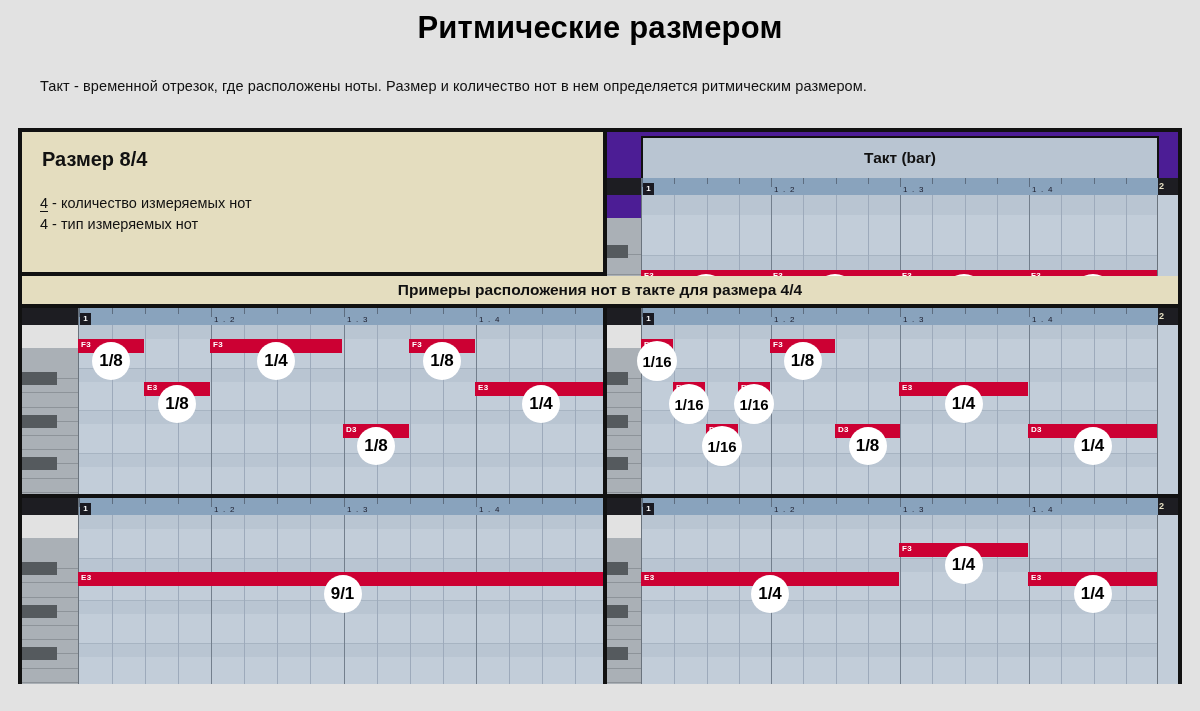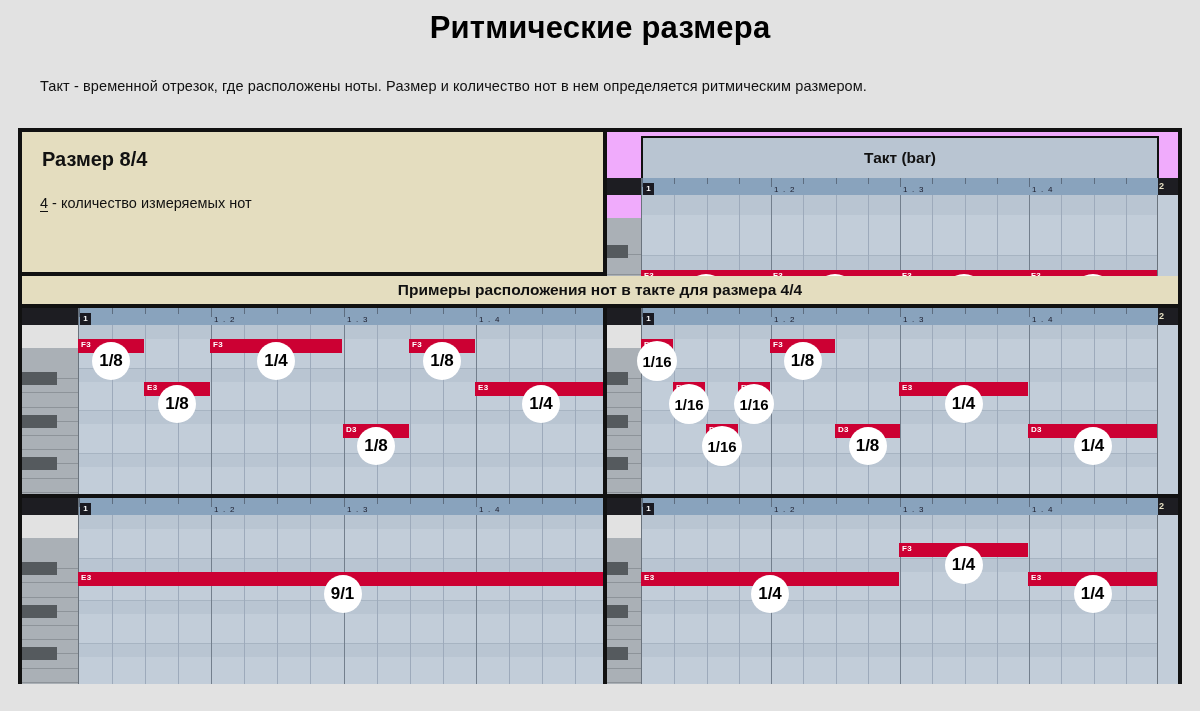--- a/index.html
+++ b/index.html
@@ -74,31 +74,32 @@
   .note .nl{position:absolute;left:3px;top:1px;font-size:8px;color:#fff;font-weight:bold;letter-spacing:.3px;}
   .bub{
     position:absolute;border-radius:50%;background:#fff;z-index:9;
     display:flex;align-items:center;justify-content:center;
     font-weight:bold;color:#000;
   }
 </style>
 </head>
 <body>
 
-<div id="title">Ритмические размера</div>
+<div id="title">Ритмические размером</div>
 <div id="subtitle">Такт - временной отрезок, где расположены ноты. Размер и количество нот в нем определяется ритмическим размером.</div>
 
 <div id="frame">
 
   <div id="info" class="panel">
     <div class="h">Размер 8/4</div>
     <div class="l"><span class="u">4</span><span> - количество измеряемых нот</span></div>
+    <div class="l"><span>4</span><span> - тип измеряемых нот</span></div>
   </div>
 
-  <div id="p0" class="roll" style="left: 585px; top: 0px; width: 571px; height: 144px; background: #f0abfc;">
+  <div id="p0" class="roll" style="left: 585px; top: 0px; width: 571px; height: 144px; background: #4c1d95;">
       <div class="panel" style="left:34px;top:4px;width:518px;height:42px;background:#b9c5d2;border:2px solid #111;border-bottom:none;display:flex;align-items:center;justify-content:center;font-size:15.5px;font-weight:bold;color:#111;z-index:12;">
         <span>Такт (bar)</span>
       </div>
       <div class="blackbar" style="left:0;top:46px;width:34px;height:17px;"></div>
       <div class="keys" style="left:0;top:46px;height:98px;width:34px;">
         <div class="wk" style="top:17px;height:20px;width:34px;"></div>
         <div class="wk" style="top:37px;height:20px;width:34px;"></div>
         <div class="wk" style="top:57px;height:20px;width:34px;"></div>
         <div class="wk" style="top:77px;height:20px;width:34px;"></div>
         <div class="bk" style="top:27px;width:21px;"></div>

